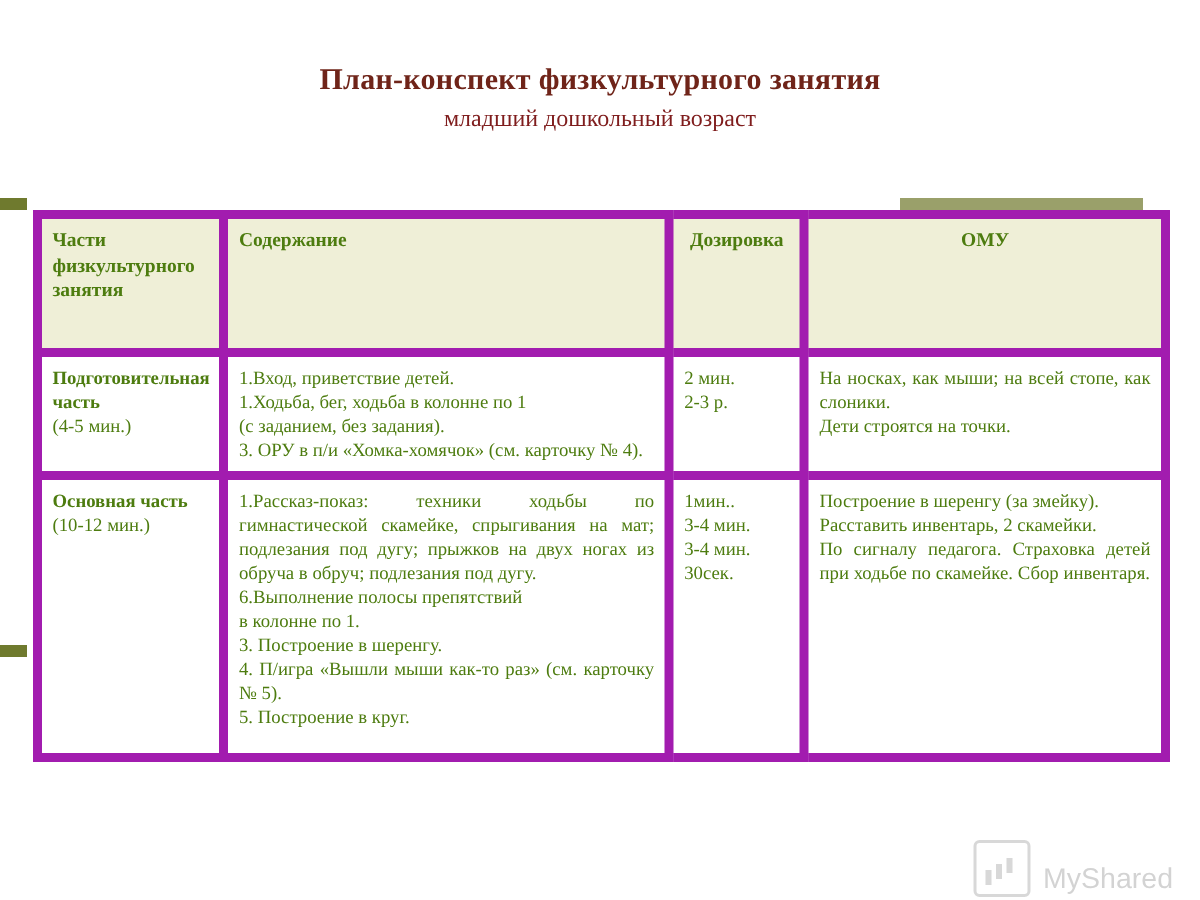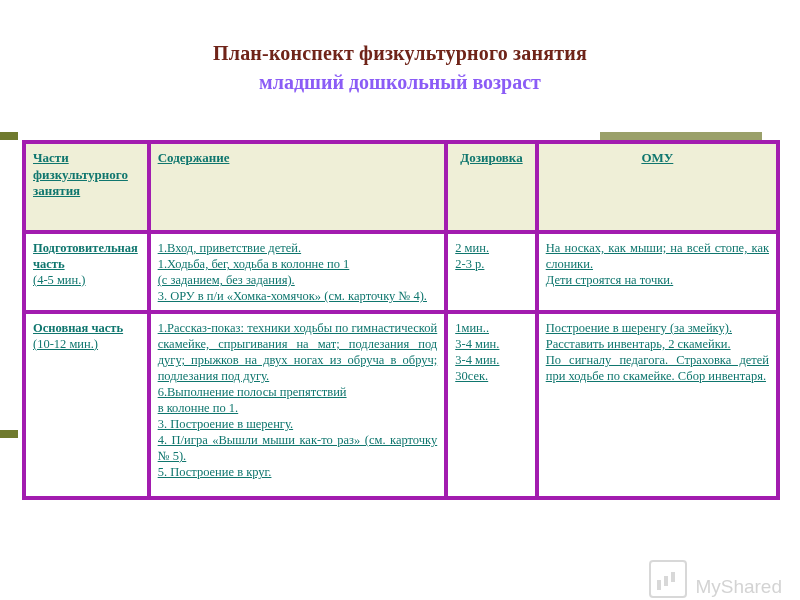--- a/index.html
+++ b/index.html
@@ -53,41 +53,40 @@
     width: 800px;
     text-align: center;
   }
   .title-line1 {
     font-size: 20px;
     font-weight: bold;
     color: #6f2419;
     letter-spacing: 0.2px;
   }
   .title-line2 {
-    font-size: 20px;
-    font-weight: bold;
-    color: #8b5cf6;
+    font-size: 16px;
+    font-weight: normal;
+    color: #7f1d1d;
     margin-top: 6px;
   }
   table.plan {
     position: absolute;
     left: 22px;
     top: 128px;
     width: 758px;
     border-collapse: collapse;
     table-layout: fixed;
   }
   table.plan th, table.plan td {
-    border: 4px solid #a21caf;
+    border: 6px solid #a21caf;
     vertical-align: top;
     padding: 6px 7px;
     font-size: 12.5px;
     line-height: 1.28;
-    color: #0f766e;
-    text-decoration: underline;
+    color: #4d7c0f;
   }
   table.plan thead th {
     background: #efefd7;
     height: 74px;
     font-weight: bold;
     font-size: 13px;
   }
   .col-1 { width: 124px; }
   .col-2 { width: 296px; }
   .col-3 { width: 90px; }

